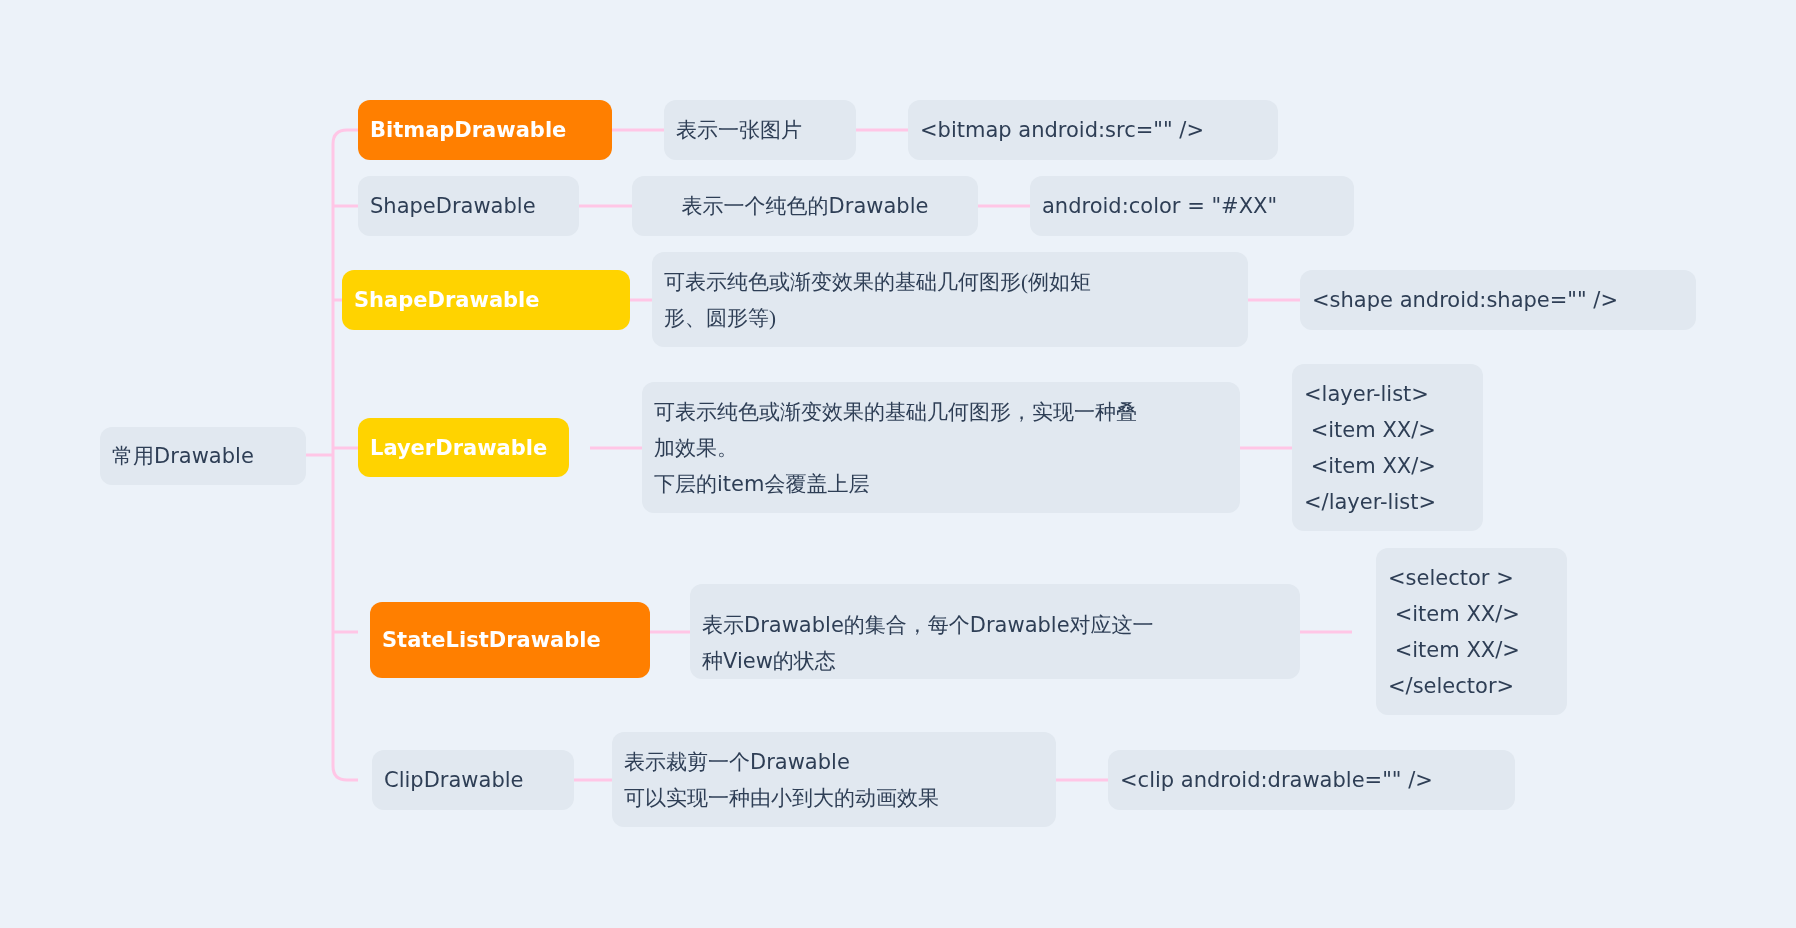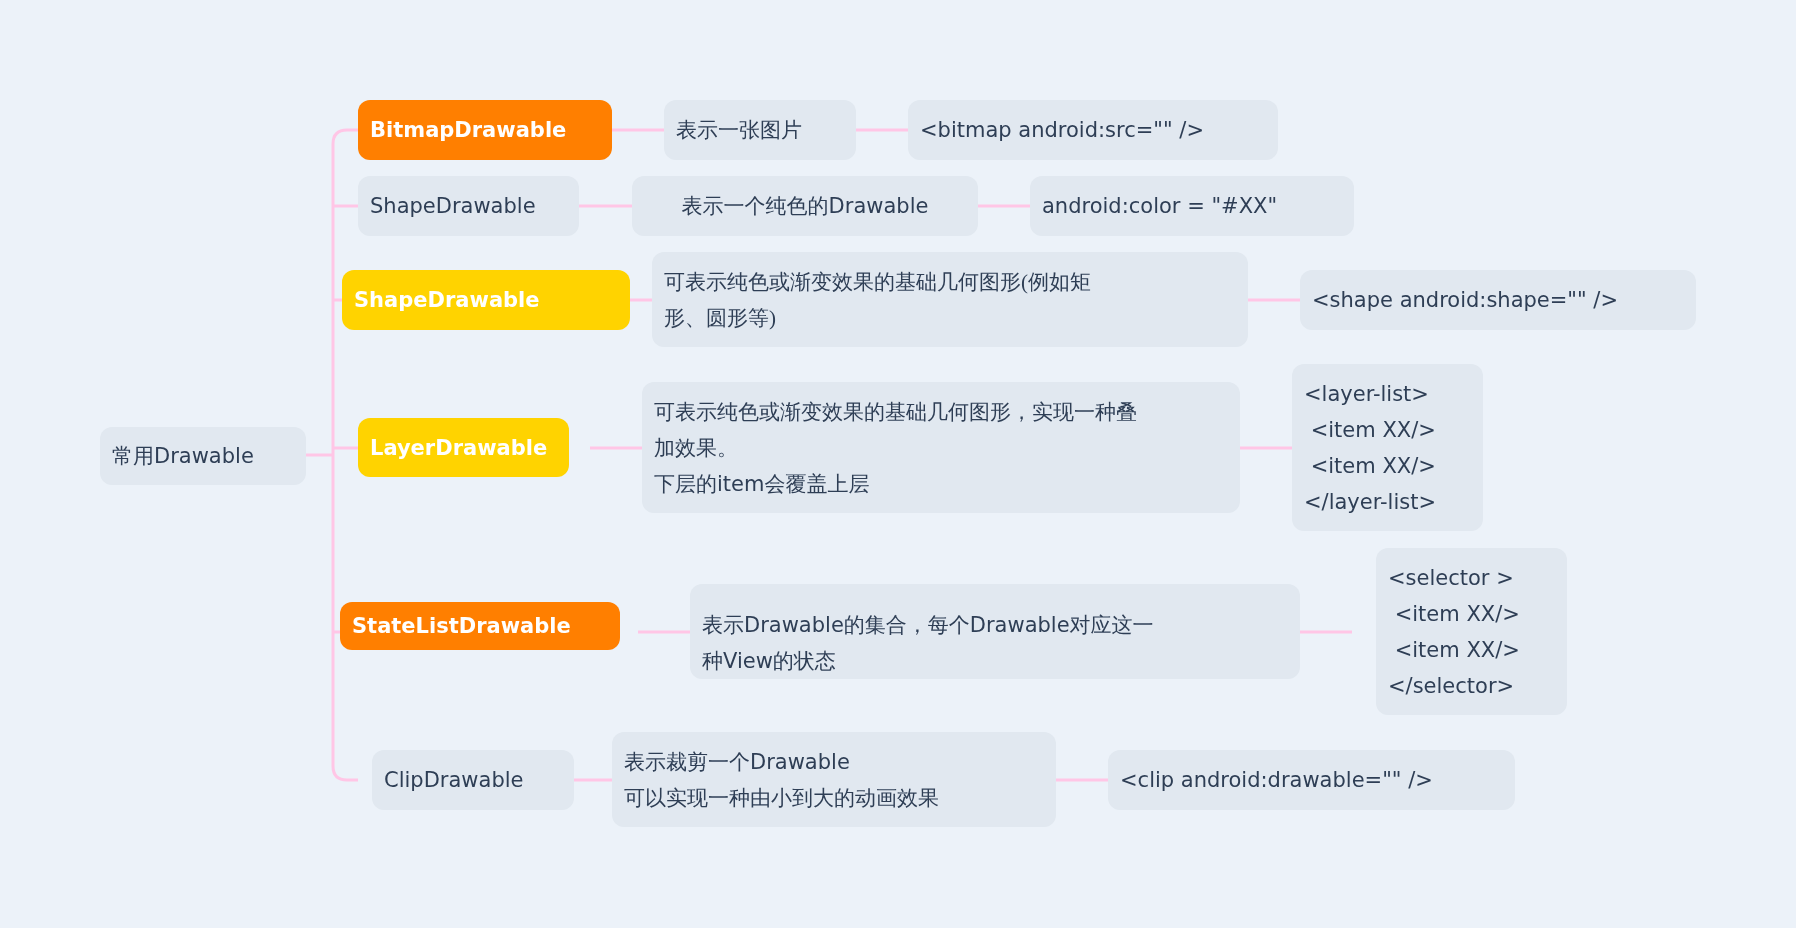--- a/index.html
+++ b/index.html
@@ -56,21 +56,21 @@
 
 <div class="node hl yellow" style="left:358px;top:418px;width:211px;height:59px;"><span>LayerDrawable</span></div>
 <div class="node" style="left:642px;top:382px;width:598px;height:131px;"><span>可表示纯色或渐变效果的基础几何图形，实现一种叠
 加效果。
 下层的item会覆盖上层</span></div>
 <div class="node" style="left:1292px;top:364px;width:191px;height:167px;"><span>&lt;layer-list&gt;
  &lt;item XX/&gt;
  &lt;item XX/&gt;
 &lt;/layer-list&gt;</span></div>
 
-<div class="node hl orange" style="left:340px;top:602px;width:280px;height:48px;"><span>StateListDrawable</span></div>
+<div class="node hl orange" style="left:370px;top:602px;width:280px;height:76px;"><span>StateListDrawable</span></div>
 <div class="node" style="left:690px;top:584px;width:610px;height:95px;justify-content:flex-end;"><span>表示Drawable的集合，每个Drawable对应这一
 种View的状态</span></div>
 <div class="node" style="left:1376px;top:548px;width:191px;height:167px;"><span>&lt;selector &gt;
  &lt;item XX/&gt;
  &lt;item XX/&gt;
 &lt;/selector&gt;</span></div>
 
 <div class="node" style="left:372px;top:750px;width:202px;height:60px;"><span>ClipDrawable</span></div>
 <div class="node" style="left:612px;top:732px;width:444px;height:95px;"><span>表示裁剪一个Drawable
 可以实现一种由小到大的动画效果</span></div>

